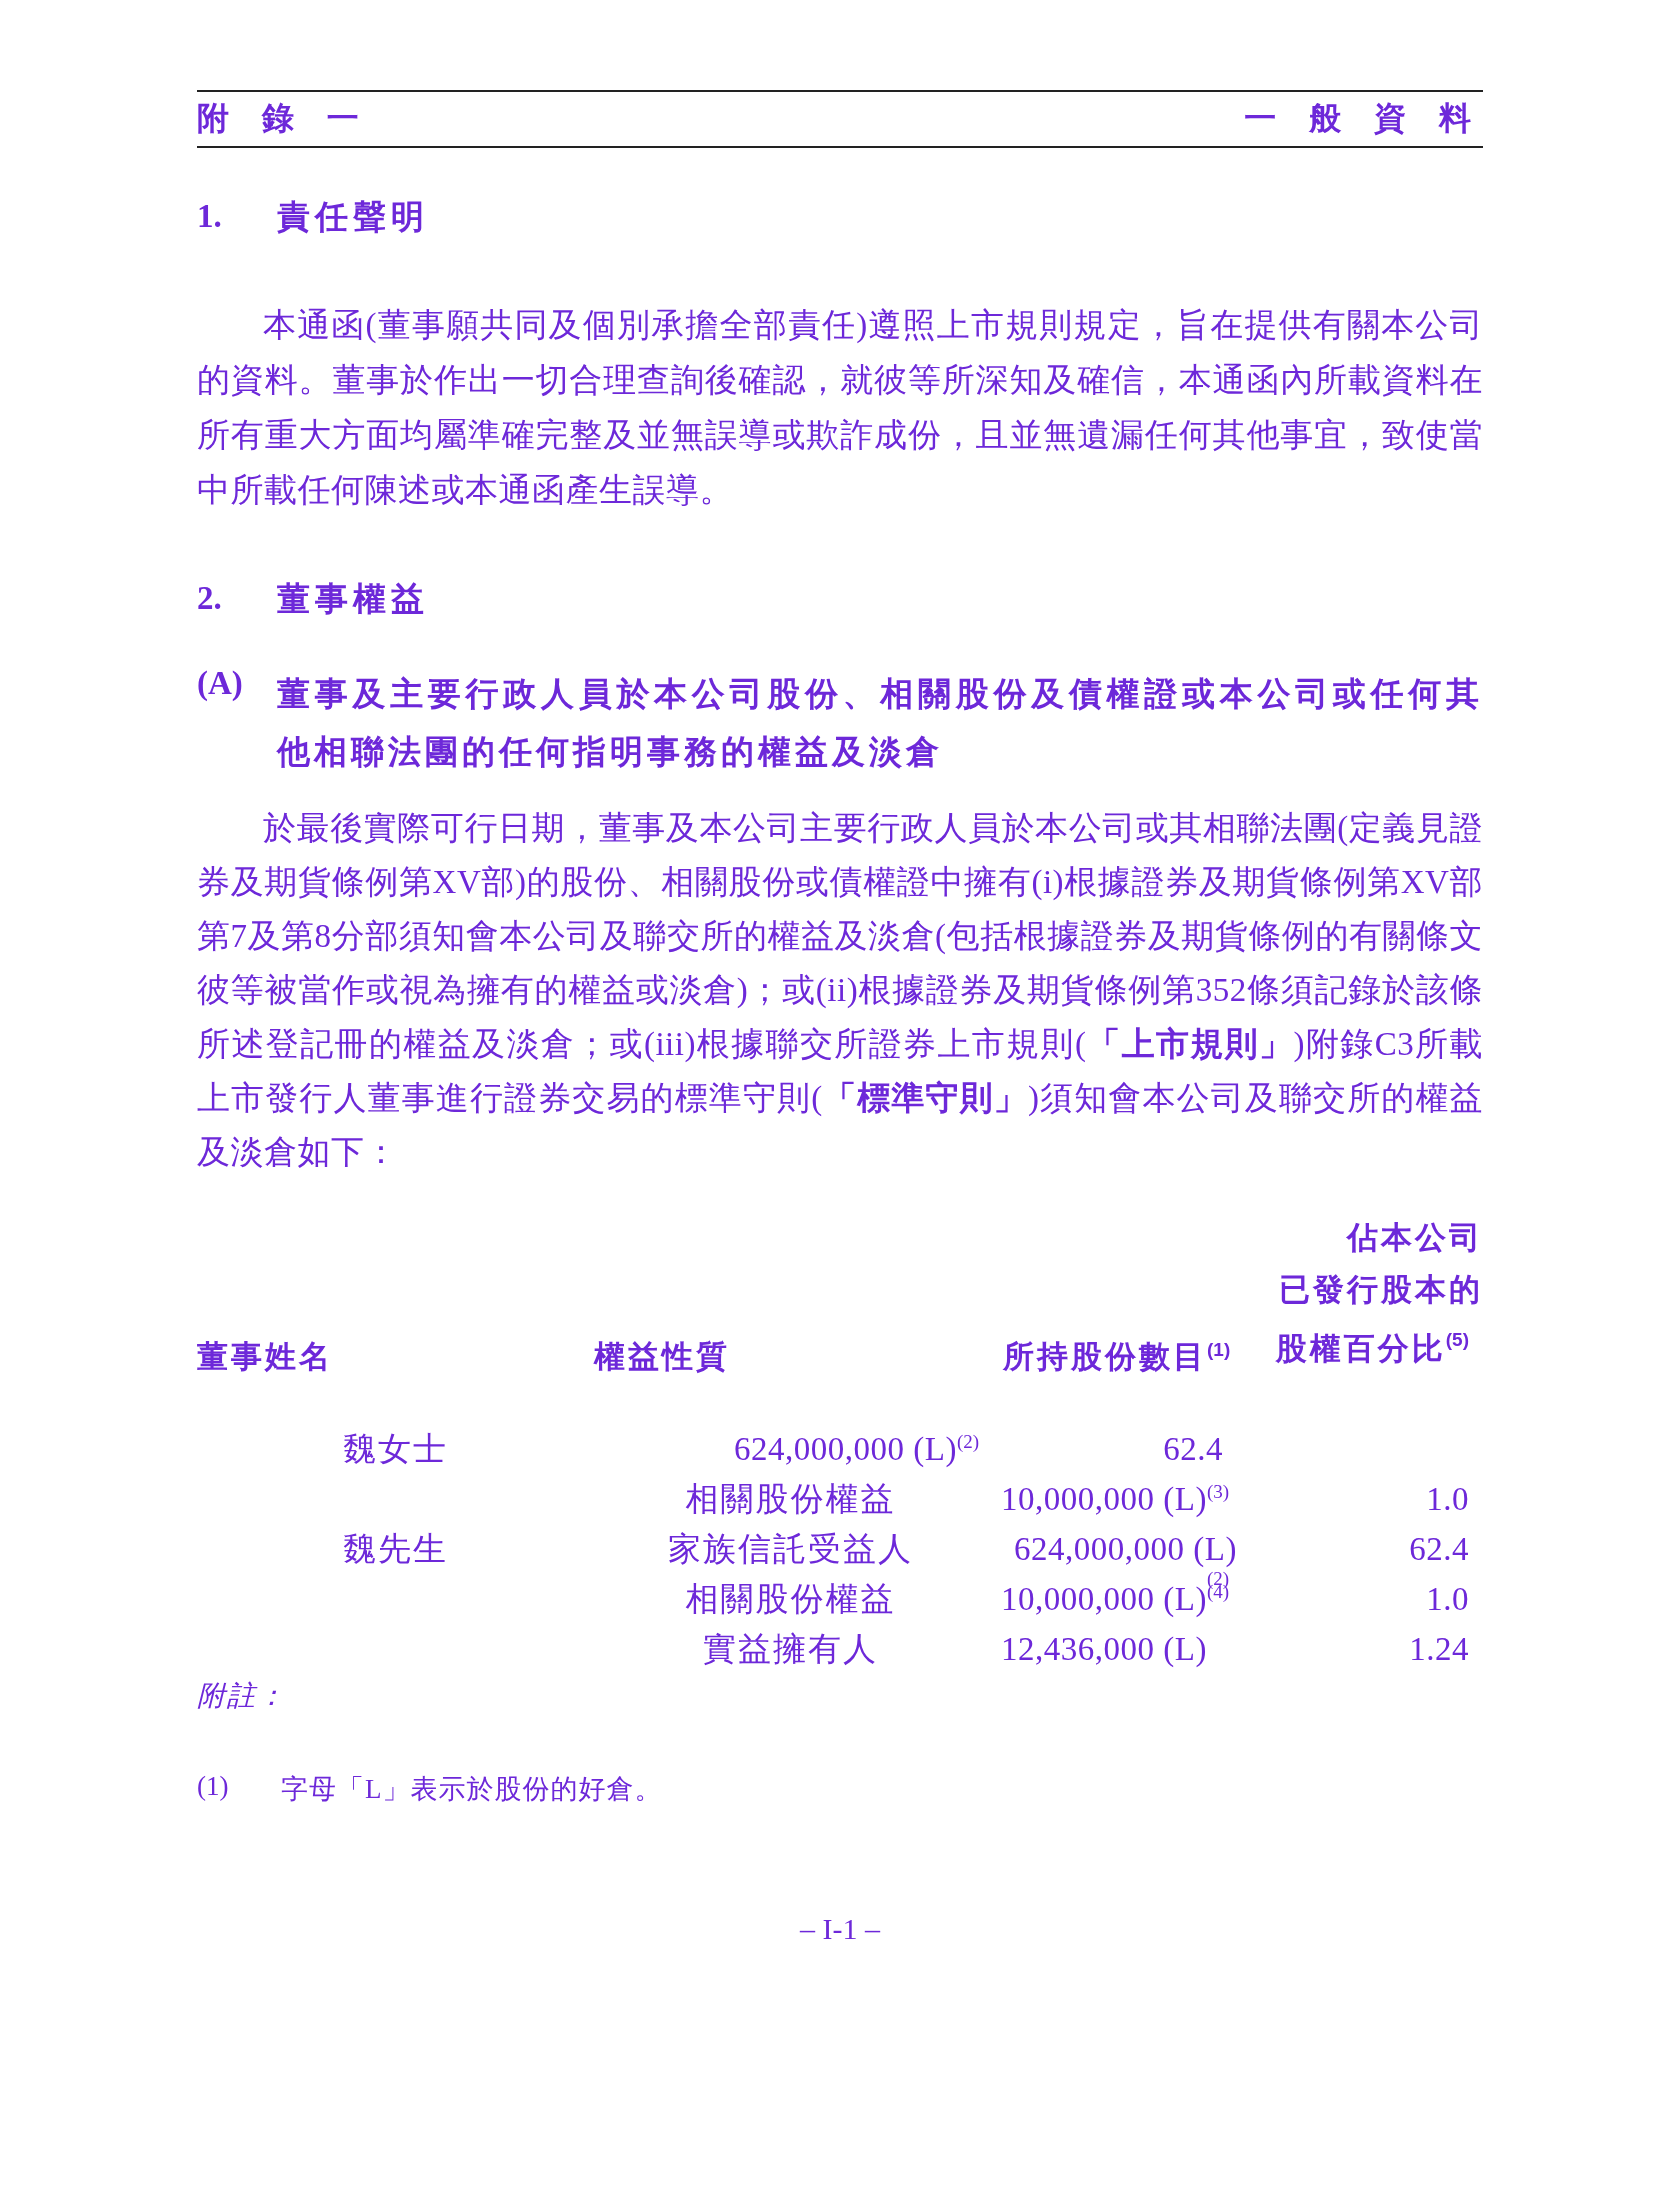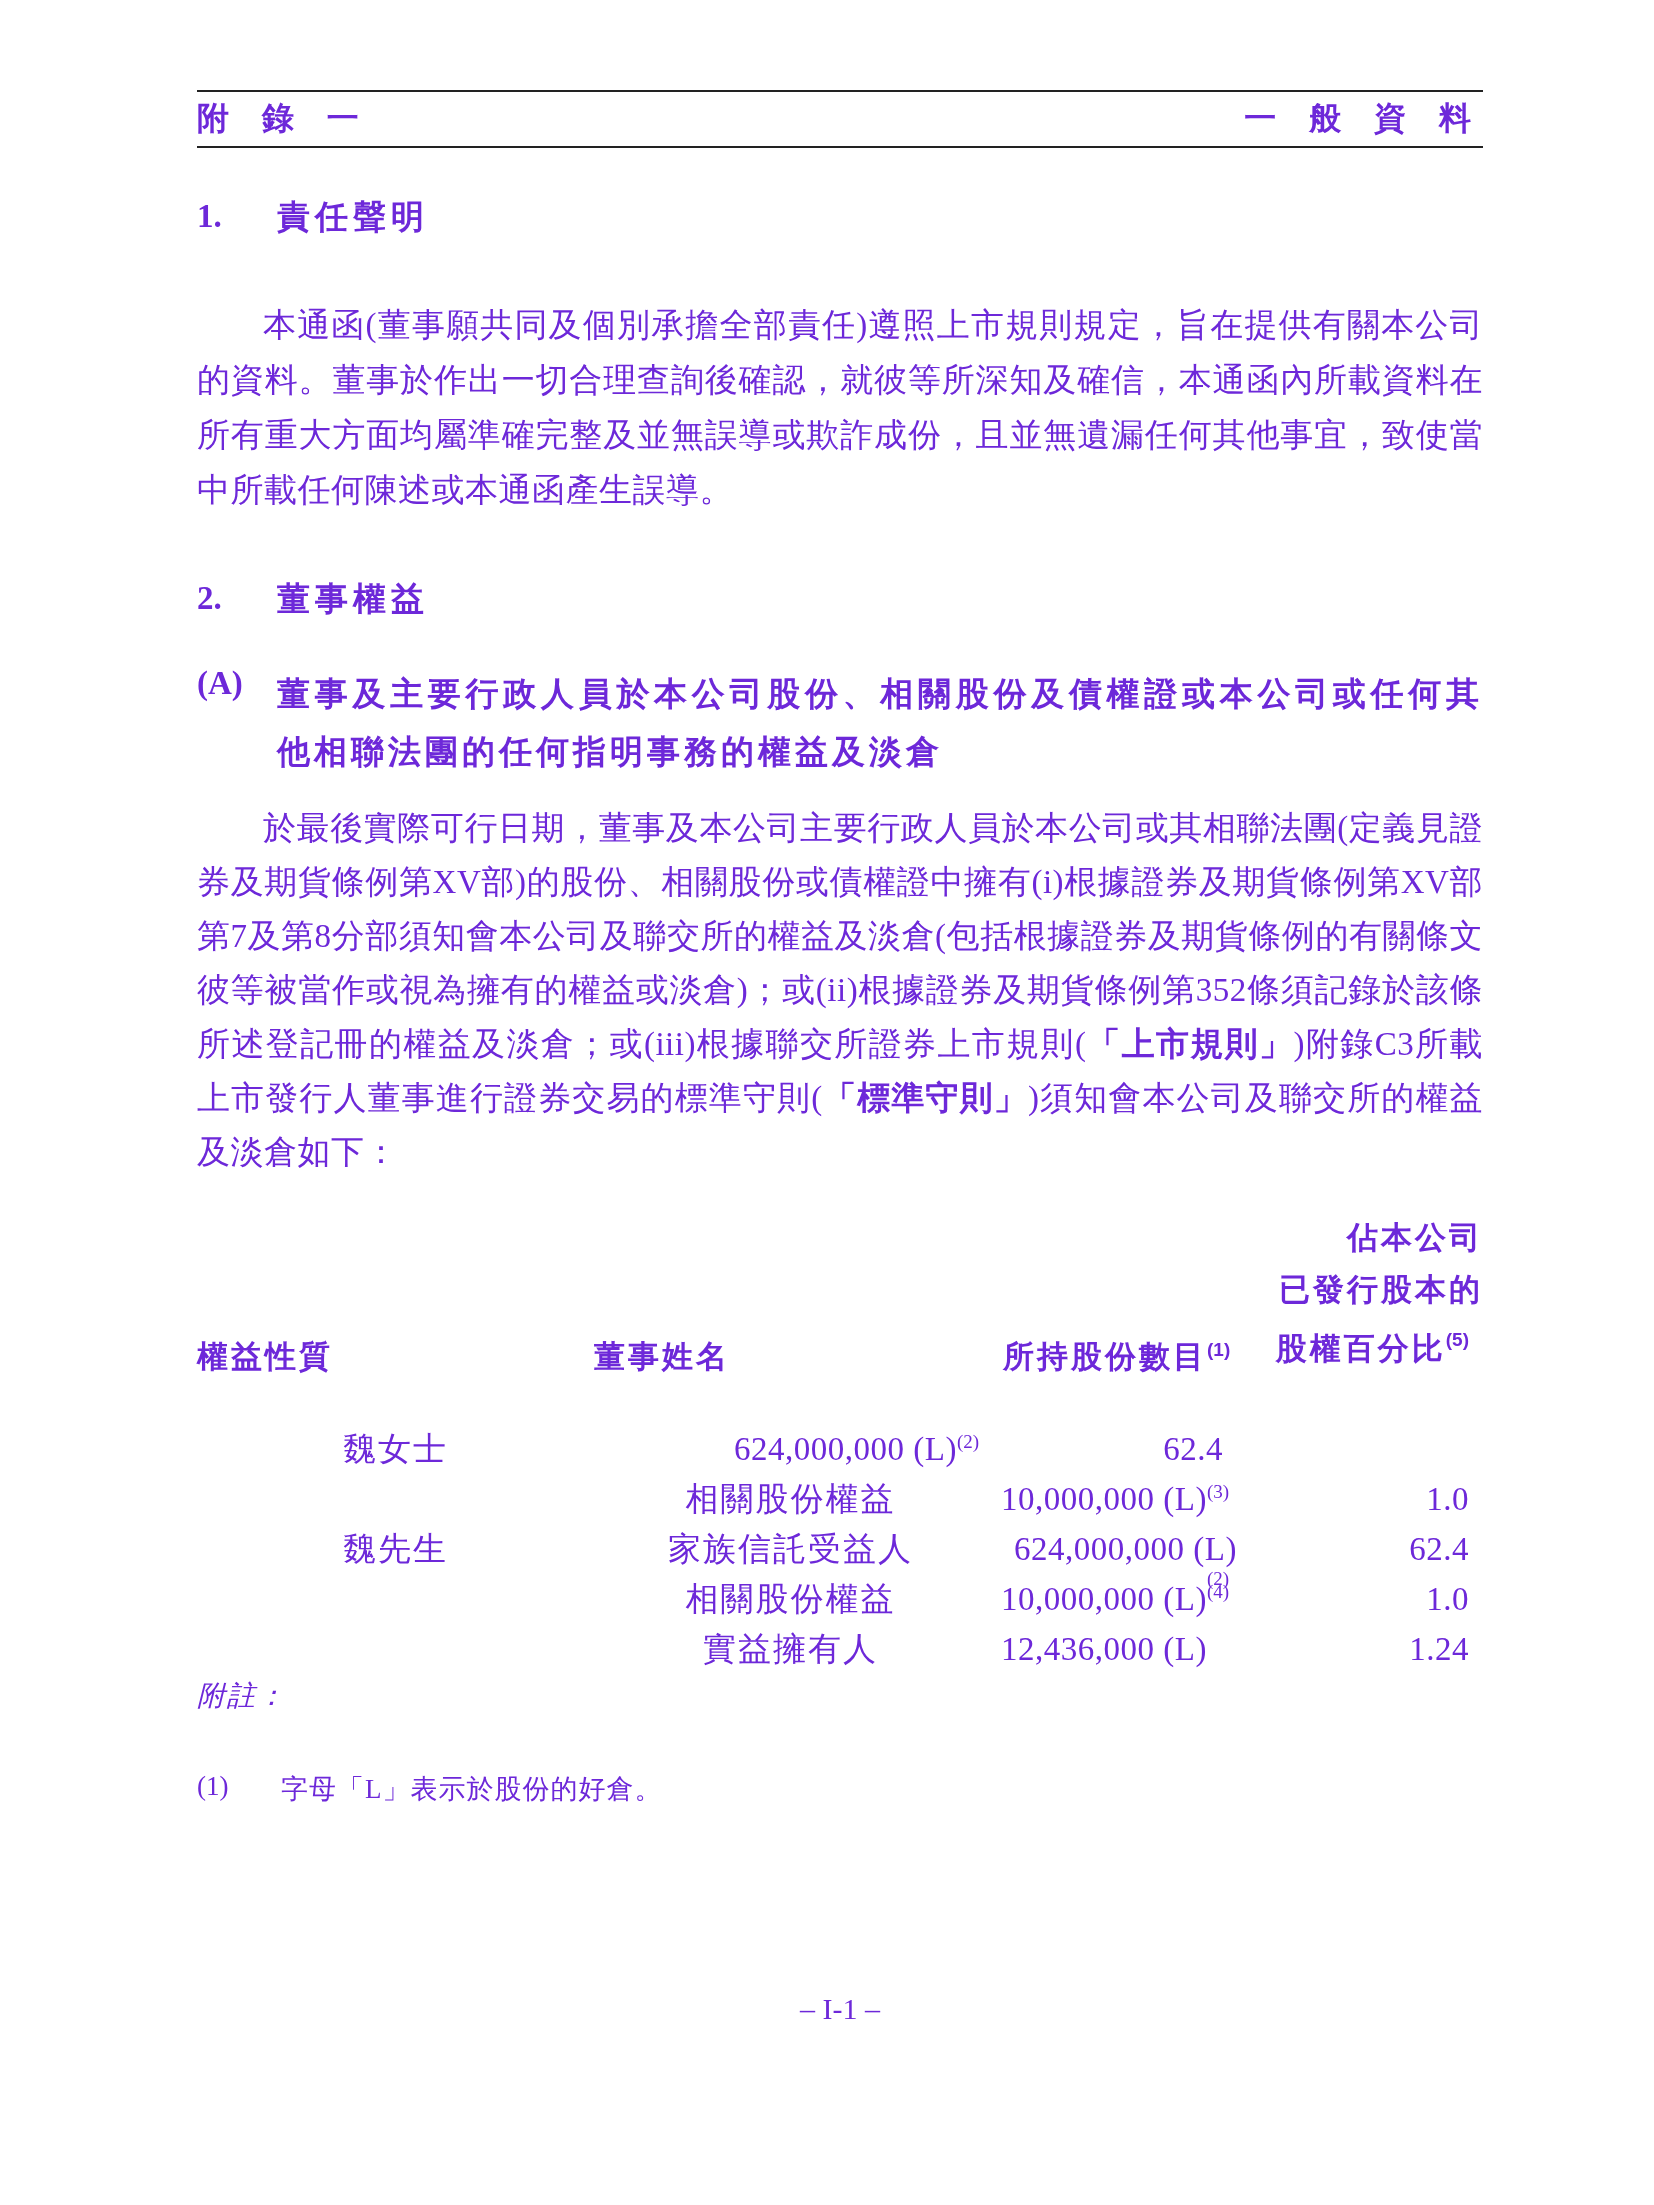--- a/index.html
+++ b/index.html
@@ -115,21 +115,21 @@
     display: flex;
     font-size: 27px;
   }
   .note-item .n-num { width: 84px; flex: 0 0 84px; }
   .note-item .n-text { letter-spacing: 1px; }
   
   .doc-footer {
     position: absolute;
     left: 197px;
     width: 1286px;
-    top: 1992px;
+    top: 1912px;
     text-align: center;
     font-size: 30px;
   }
 </style>
 </head>
 <body>
 
 <div class="page">
   <div class="content">
 
@@ -151,22 +151,22 @@
 
     <div class="sec-heading h-sub">
       <span class="num">(A)</span>
       <span class="ttl">董事及主要行政人員於本公司股份、相關股份及債權證或本公司或任何其他相聯法團的任何指明事務的權益及淡倉</span>
     </div>
 
     <p class="para p2"><span>於最後實際可行日期，董事及本公司主要行政人員於本公司或其相聯法團(定義見證券及期貨條例第XV部)的股份、相關股份或債權證中擁有(i)根據證券及期貨條例第XV部第7及第8分部須知會本公司及聯交所的權益及淡倉(包括根據證券及期貨條例的有關條文彼等被當作或視為擁有的權益或淡倉)；或(ii)根據證券及期貨條例第352條須記錄於該條所述登記冊的權益及淡倉；或(iii)根據聯交所證券上市規則(</span><span class="bold-term">「上市規則」</span><span>)附錄C3所載上市發行人董事進行證券交易的標準守則(</span><span class="bold-term">「標準守則」</span><span>)須知會本公司及聯交所的權益及淡倉如下：</span></p>
 
     <div class="int-table">
       <div class="tbl-grid tbl-head">
+        <div class="th">董事姓名</div>
         <div class="th">權益性質</div>
-        <div class="th">董事姓名</div>
         <div class="th right"><span>所持股份數目</span><span class="sup-slot">(1)</span></div>
         <div class="th right col4-stack">
           <div>佔本公司</div>
           <div>已發行股本的</div>
           <div class="pct-pad"><span>股權百分比</span><sup class="ref">(5)</sup></div>
         </div>
       </div>
       <div class="tbl-rows" id="tbl-rows">
           <div class="tr">
             <div class="td">魏女士</div>

